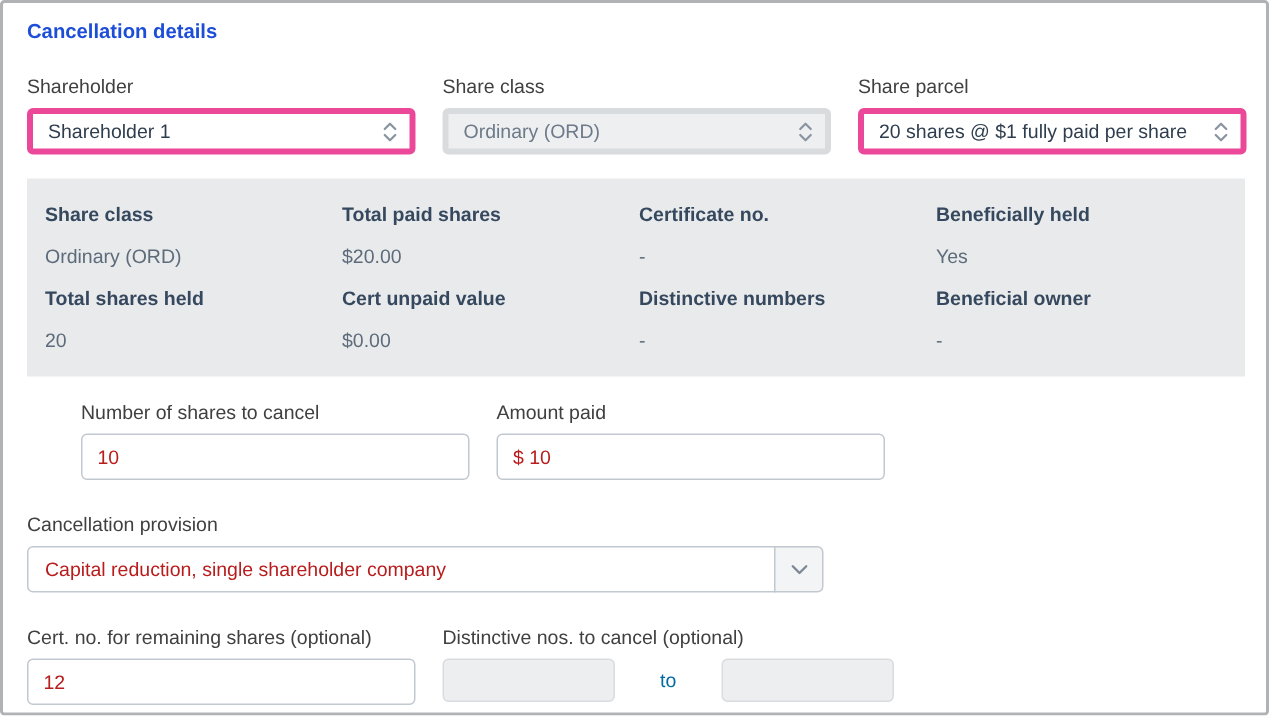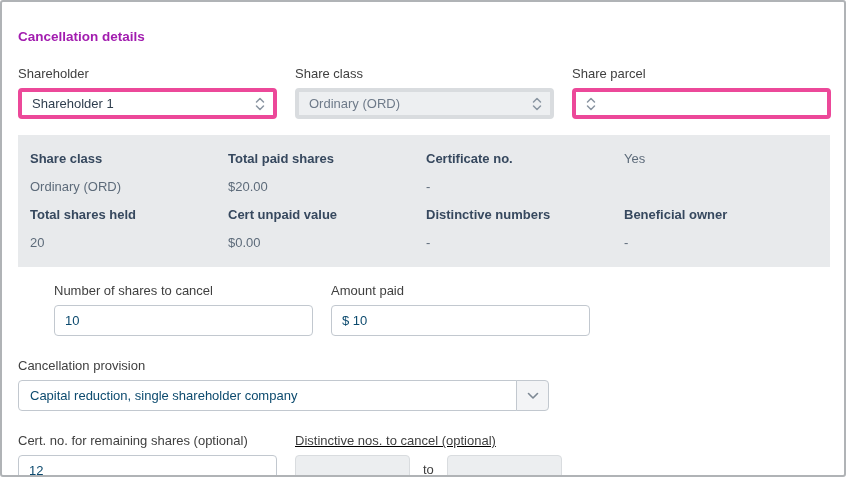--- a/index.html
+++ b/index.html
@@ -4,21 +4,21 @@
 <style>
   html,body { margin:0; padding:0; background:#fff; }
   .screen {
     width:846px; height:477px; box-sizing:border-box;
     background:#ffffff;
     border:2px solid #b0b3b6; border-radius:3px;
     font-family:"Liberation Sans", sans-serif;
     overflow:hidden; position:relative;
   }
   .inner { padding:10px 12px 0 16px; }
-  .title { font-size:13.5px; font-weight:bold; color:#a21caf; line-height:18px;margin-top:16px; }
+  .title { font-size:13.5px; font-weight:bold; color:#1d4ed8; line-height:18px; }
 
   .row { display:flex; gap:18px; }
   .selects-row { margin-top:20px; }
   .col { width:259px; box-sizing:border-box; }
   .field-label { font-size:13px; color:#404040; line-height:16px; margin-bottom:6px; white-space:nowrap; }
 
   .selectbox {
     height:31px; box-sizing:border-box; background:#fff;
     border:4px solid #ec4899; border-radius:4px;
     display:flex; align-items:center; justify-content:space-between;
@@ -38,43 +38,43 @@
     display:grid; grid-template-columns:198px 198px 198px 198px;
   }
   .panel-cell { padding-right:8px; }
   .panel-label { font-size:13px; font-weight:bold; color:#36485e; line-height:28px; white-space:nowrap; }
   .panel-value { font-size:13px; color:#5d6b7a; line-height:28px; white-space:nowrap; }
 
   .fields-row { margin-top:16px;margin-left:36px; }
   .text-input {
     width:100%; height:31px; box-sizing:border-box;
     border:1px solid #c2c8cf; border-radius:4px; background:#fff;
-    padding:0 10px; font-size:13px; color:#0c4a6e;
+    padding:0 10px; font-size:13px; color:#b91c1c;
     font-family:"Liberation Sans", sans-serif; outline:none;
   }
 
   .provision-block { margin-top:22px; }
   .combo { display:flex; width:531px; }
   .combo .text-input { flex:1; border-radius:4px 0 0 4px;padding-left:11px; }
   .combo-btn {
     width:33px; height:31px; box-sizing:border-box; margin-left:-1px;
     border:1px solid #c2c8cf; border-radius:0 4px 4px 0;
     background:#f3f4f6; display:flex; align-items:center; justify-content:center;
     cursor:pointer; padding:0;
   }
 
   .bottom-row { margin-top:22px; }
-  .bottom-row .col2 { width:300px;text-decoration:underline; }
+  .bottom-row .col2 { width:300px; }
   .range-row { display:flex; align-items:center; }
   .disabled-input {
     width:115px; height:29px; box-sizing:border-box;
     background:#eceef0; border:1px solid #d9dcdf; border-radius:4px;
     font-family:"Liberation Sans", sans-serif;
   }
-  .to-sep { margin:0 13px; font-size:13px; color:#404040; }
+  .to-sep { margin:0 30px; font-size:13px; color:#0369a1; }
 </style>
 </head>
 <body>
 
 <div class="screen">
   <div class="inner">
     <div class="title">Cancellation details</div>
 
     <div class="row selects-row">
       <div class="col">
@@ -97,20 +97,21 @@
             <svg width="10" height="16" viewBox="0 0 10 16">
                 <path d="M1.5 6 L5 2.5 L8.5 6" fill="none" stroke="#8a95a1" stroke-width="1.5" stroke-linecap="round" stroke-linejoin="round"></path>
                 <path d="M1.5 10 L5 13.5 L8.5 10" fill="none" stroke="#8a95a1" stroke-width="1.5" stroke-linecap="round" stroke-linejoin="round"></path>
               </svg>
           </span>
         </div>
       </div>
       <div class="col">
         <div class="field-label">Share parcel</div>
         <div class="selectbox">
+          <span class="select-text">20 shares @ $1 fully paid per share</span>
           <span class="chev">
             <svg width="10" height="16" viewBox="0 0 10 16">
                 <path d="M1.5 6 L5 2.5 L8.5 6" fill="none" stroke="#8a95a1" stroke-width="1.5" stroke-linecap="round" stroke-linejoin="round"></path>
                 <path d="M1.5 10 L5 13.5 L8.5 10" fill="none" stroke="#8a95a1" stroke-width="1.5" stroke-linecap="round" stroke-linejoin="round"></path>
               </svg>
           </span>
         </div>
       </div>
     </div>
 
@@ -121,20 +122,21 @@
       </div>
       <div class="panel-cell">
         <div class="panel-label">Total paid shares</div>
         <div class="panel-value">$20.00</div>
       </div>
       <div class="panel-cell">
         <div class="panel-label">Certificate no.</div>
         <div class="panel-value">-</div>
       </div>
       <div class="panel-cell">
+        <div class="panel-label">Beneficially held</div>
         <div class="panel-value">Yes</div>
       </div>
       <div class="panel-cell">
         <div class="panel-label">Total shares held</div>
         <div class="panel-value">20</div>
       </div>
       <div class="panel-cell">
         <div class="panel-label">Cert unpaid value</div>
         <div class="panel-value">$0.00</div>
       </div>

